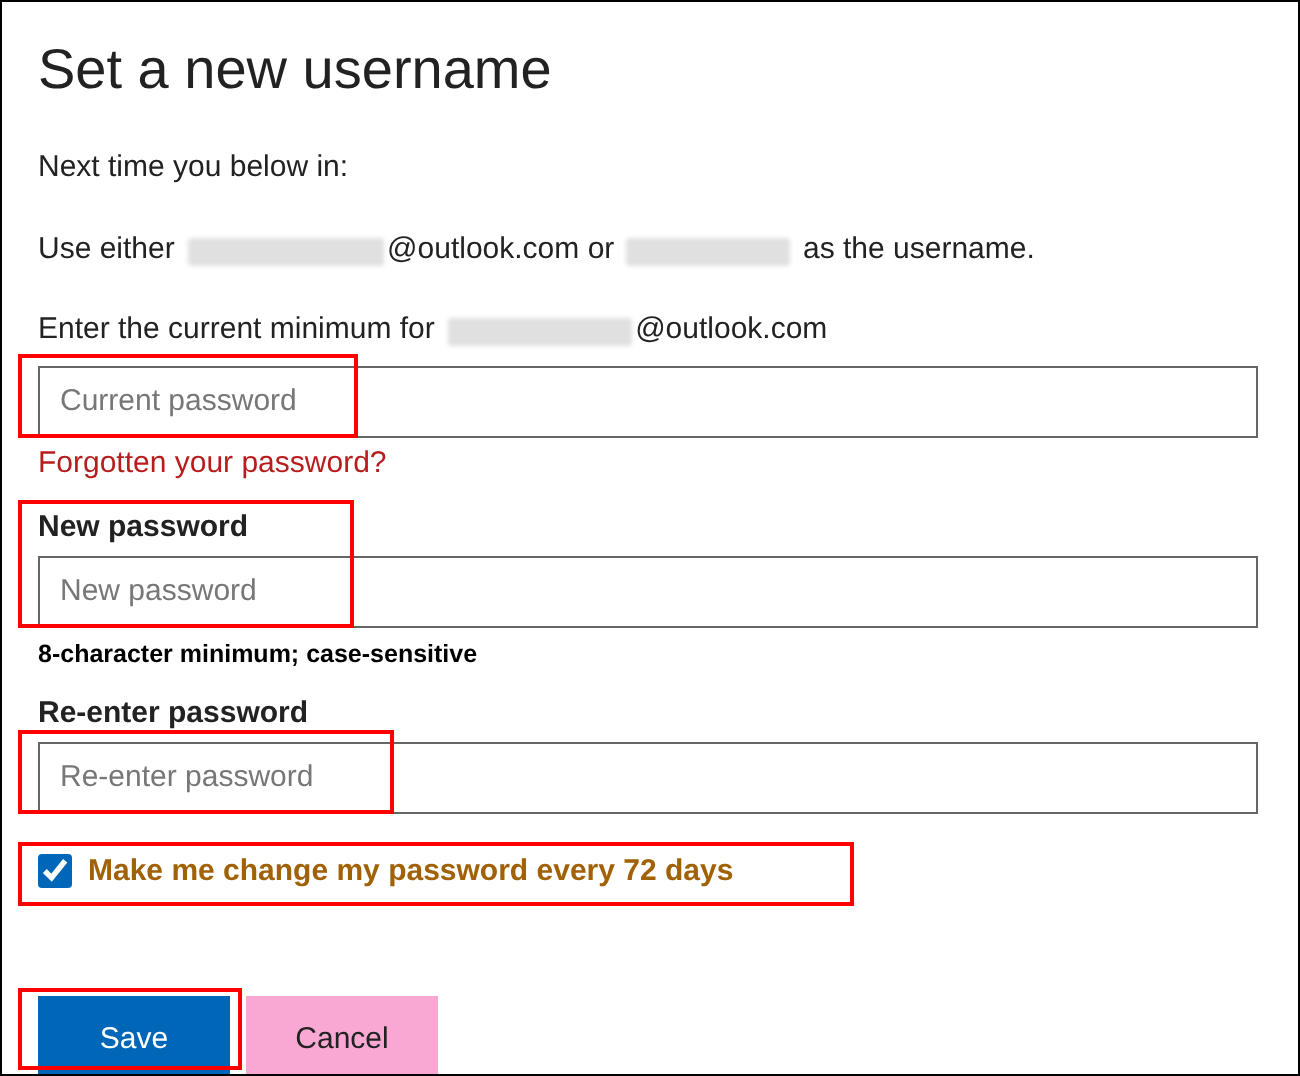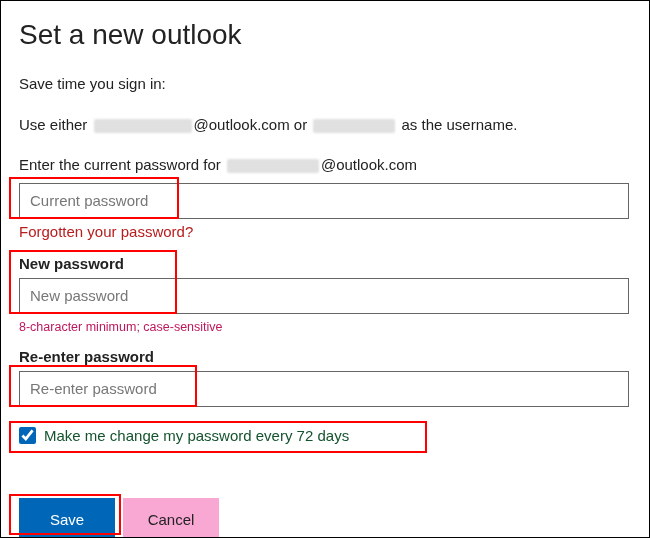--- a/index.html
+++ b/index.html
@@ -70,38 +70,39 @@
     }
     .label-bold {
       font-size: 15px;
       font-weight: 600;
       color: #222;
       margin-top: 14px;
       display: block;
     }
     .hint {
       font-size: 12.5px;
-      color: #be185d;
+      color: #000000;
       margin-top: 6px;
+      font-weight: bold;
     }
     .checkbox-row {
       display: flex;
       align-items: center;
       margin-top: 20px;
     }
     .checkbox {
       width: 17px;
       height: 17px;
       accent-color: #0067b8;
       margin-right: 8px;
     }
     .checkbox-label {
       font-size: 15px;
-      font-weight: 400;
-      color: #14532d;
+      font-weight: 700;
+      color: #a16207;
     }
     .button-row {
       margin-top: 54px;
       display: flex;
       gap: 8px;
     }
     .btn {
       width: 96px;
       height: 43px;
       font-size: 15px;
@@ -123,34 +124,34 @@
       pointer-events: none;
     }
     .rel {
       position: relative;
     }
   </style>
 </head>
 <body>
 
 <div class="container rel">
-  <h1>Set a new outlook</h1>
+  <h1>Set a new username</h1>
 
-  <p class="para">Save time you sign in:</p>
+  <p class="para">Next time you below in:</p>
 
   <p class="para">
     <span>Use either</span>
     <span class="redact w1"></span><span>@outlook.com or</span>
     <span class="redact w2"></span>
     <span>as the username.</span>
   </p>
 
 
   <p class="para enter-line">
-    <span>Enter the current password for</span>
+    <span>Enter the current minimum for</span>
     <span class="redact w3"></span><span>@outlook.com</span>
   </p>
 
   <div class="rel">
     <input type="password" class="field-input" placeholder="Current password" style="">
     <div class="annot" style="left:-10px; top:0px; width:170px; height:42px;"></div>
   </div>
 
   <a href="#" class="forgot-link">Forgotten your password?</a>
 

